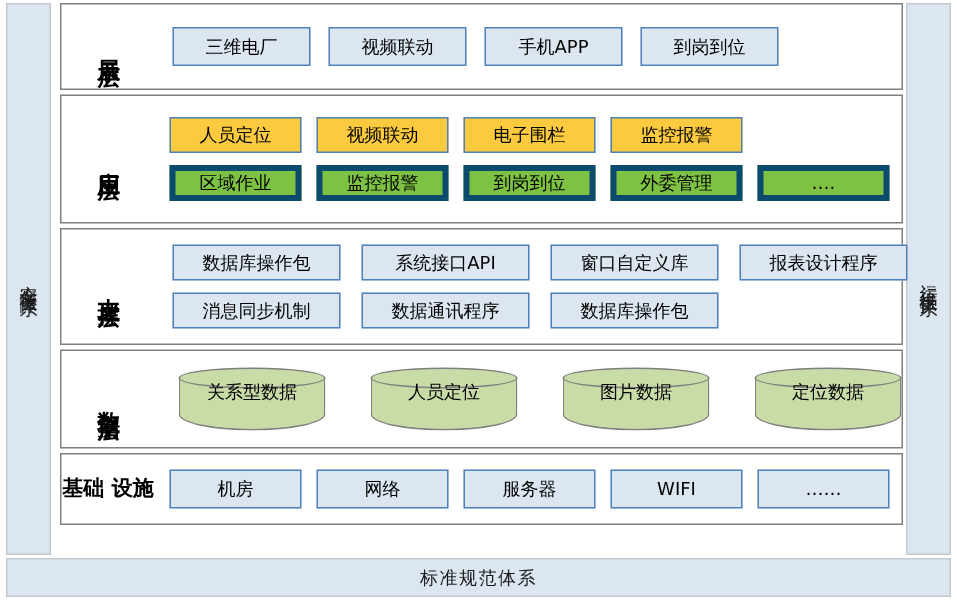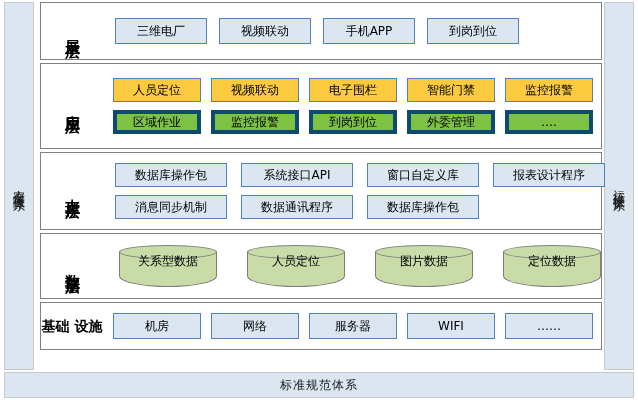--- a/index.html
+++ b/index.html
@@ -250,21 +250,20 @@
 
     <div class="layer layer-application">
       <div class="layer-label">
         <span>应用层</span>
       </div>
       <div class="layer-body">
         <div class="row">
           <div class="node node-amber">人员定位</div>
           <div class="node node-amber">视频联动</div>
           <div class="node node-amber">电子围栏</div>
-          <div class="node node-amber">智能门禁</div>
           <div class="node node-amber">监控报警</div>
         </div>
         <div class="row">
           <div class="node node-green">区域作业</div>
           <div class="node node-green">监控报警</div>
           <div class="node node-green">到岗到位</div>
           <div class="node node-green">外委管理</div>
           <div class="node node-green">….</div>
         </div>
       </div>

